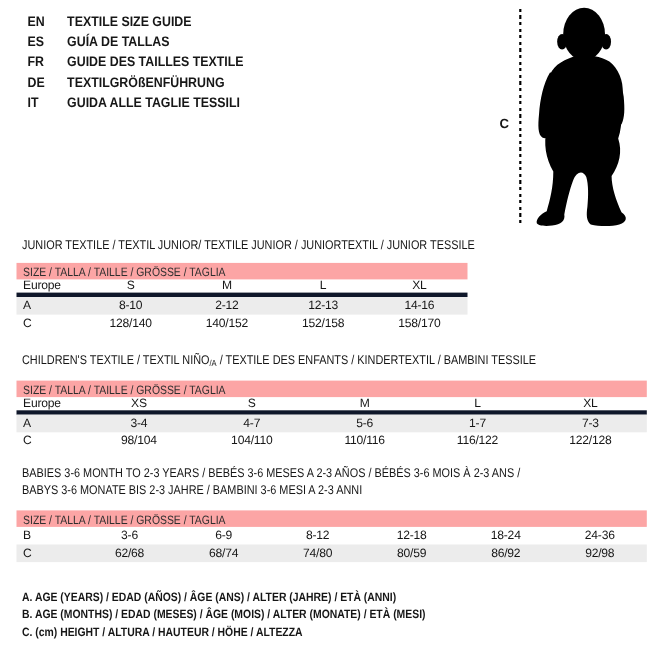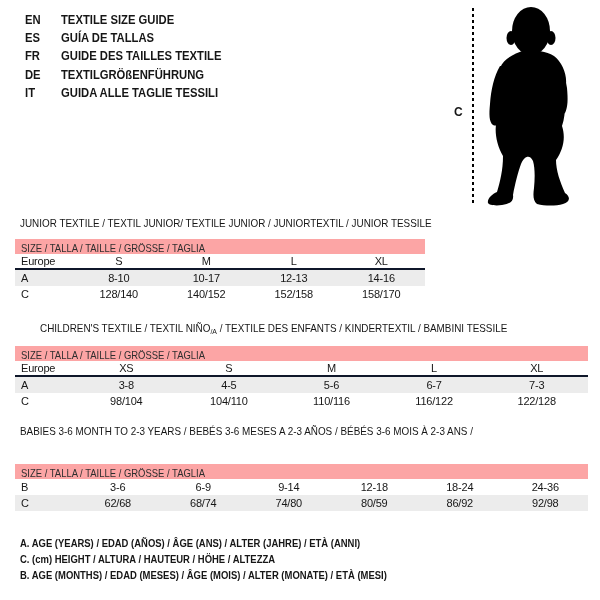--- a/index.html
+++ b/index.html
@@ -51,21 +51,21 @@
   .bar {
     height: 15px; background: #fca5a5;
     display: flex; align-items: flex-end;
     padding-left: 6px; box-sizing: border-box;
     font-size: 11px; color: #2e2e2e;
   }
   .trow {
     display: flex; align-items: center;
     height: 16px; font-size: 11px; letter-spacing: -0.2px;
   }
-  .trow.rule { border-bottom: 2px solid #0f172a; box-sizing: border-box; }
+  .trow.rule { border-bottom: 4px solid #0f172a; box-sizing: border-box; }
   .trow.shaded { background: #ececec; }
   .lbl { width: 60px; padding-left: 6px; box-sizing: border-box; }
   .cell { flex: 1; text-align: center; }
 
   
   .footnotes { left: 20px; top: 537px; font-weight: 700; font-size: 11px; }
   .fn-line { height: 16px; }
 </style>
 </head>
 <body>
@@ -145,90 +145,91 @@
   <div class="trow rule">
     <span class="lbl">Europe</span>
     <span class="cell">S</span>
     <span class="cell">M</span>
     <span class="cell">L</span>
     <span class="cell">XL</span>
   </div>
   <div class="trow shaded">
     <span class="lbl">A</span>
     <span class="cell">8-10</span>
-    <span class="cell">10-17</span>
+    <span class="cell">2-12</span>
     <span class="cell">12-13</span>
     <span class="cell">14-16</span>
   </div>
   <div class="trow">
     <span class="lbl">C</span>
     <span class="cell">128/140</span>
     <span class="cell">140/152</span>
     <span class="cell">152/158</span>
     <span class="cell">158/170</span>
   </div>
 </div>
 
-<div class="abs sec-title" style="top:321px;margin-left:20px;">
+<div class="abs sec-title" style="top:321px;">
   <span class="cond"><span>CHILDREN'S TEXTILE / TEXTIL NIÑO</span><span class="sub-a">/A</span><span> / TEXTILE DES ENFANTS / KINDERTEXTIL / BAMBINI TESSILE</span></span>
 </div>
 <div class="abs size-table" style="top:346px; width:573px;">
   <div class="bar">
     <span class="cond">SIZE / TALLA / TAILLE / GRÖSSE / TAGLIA</span>
   </div>
   <div class="trow rule">
     <span class="lbl">Europe</span>
     <span class="cell">XS</span>
     <span class="cell">S</span>
     <span class="cell">M</span>
     <span class="cell">L</span>
     <span class="cell">XL</span>
   </div>
   <div class="trow shaded">
     <span class="lbl">A</span>
-    <span class="cell">3-8</span>
-    <span class="cell">4-5</span>
+    <span class="cell">3-4</span>
+    <span class="cell">4-7</span>
     <span class="cell">5-6</span>
-    <span class="cell">6-7</span>
+    <span class="cell">1-7</span>
     <span class="cell">7-3</span>
   </div>
   <div class="trow">
     <span class="lbl">C</span>
     <span class="cell">98/104</span>
     <span class="cell">104/110</span>
     <span class="cell">110/116</span>
     <span class="cell">116/122</span>
     <span class="cell">122/128</span>
   </div>
 </div>
 
 <div class="abs sec-title" style="top:424px;">
   <div><span class="cond">BABIES 3-6 MONTH TO 2-3 YEARS / BEBÉS 3-6 MESES A 2-3 AÑOS / BÉBÉS 3-6 MOIS À 2-3 ANS /</span></div>
+  <div><span class="cond">BABYS 3-6 MONATE BIS 2-3 JAHRE / BAMBINI 3-6 MESI A 2-3 ANNI</span></div>
 </div>
 <div class="abs size-table" style="top:464px; width:573px;">
   <div class="bar">
     <span class="cond">SIZE / TALLA / TAILLE / GRÖSSE / TAGLIA</span>
   </div>
   <div class="trow">
     <span class="lbl">B</span>
     <span class="cell">3-6</span>
     <span class="cell">6-9</span>
-    <span class="cell">9-14</span>
+    <span class="cell">8-12</span>
     <span class="cell">12-18</span>
     <span class="cell">18-24</span>
     <span class="cell">24-36</span>
   </div>
   <div class="trow shaded">
     <span class="lbl">C</span>
     <span class="cell">62/68</span>
     <span class="cell">68/74</span>
     <span class="cell">74/80</span>
     <span class="cell">80/59</span>
     <span class="cell">86/92</span>
     <span class="cell">92/98</span>
   </div>
 </div>
 
 <div class="abs footnotes">
   <div class="fn-line"><span class="cond">A. AGE (YEARS) / EDAD (AÑOS) / ÂGE (ANS) / ALTER (JAHRE) / ETÀ (ANNI)</span></div>
+  <div class="fn-line"><span class="cond">B. AGE (MONTHS) / EDAD (MESES) / ÂGE (MOIS) / ALTER (MONATE) / ETÀ (MESI)</span></div>
   <div class="fn-line"><span class="cond">C. (cm) HEIGHT / ALTURA / HAUTEUR / HÖHE / ALTEZZA</span></div>
-  <div class="fn-line"><span class="cond">B. AGE (MONTHS) / EDAD (MESES) / ÂGE (MOIS) / ALTER (MONATE) / ETÀ (MESI)</span></div>
 </div>
 
 </body></html>

